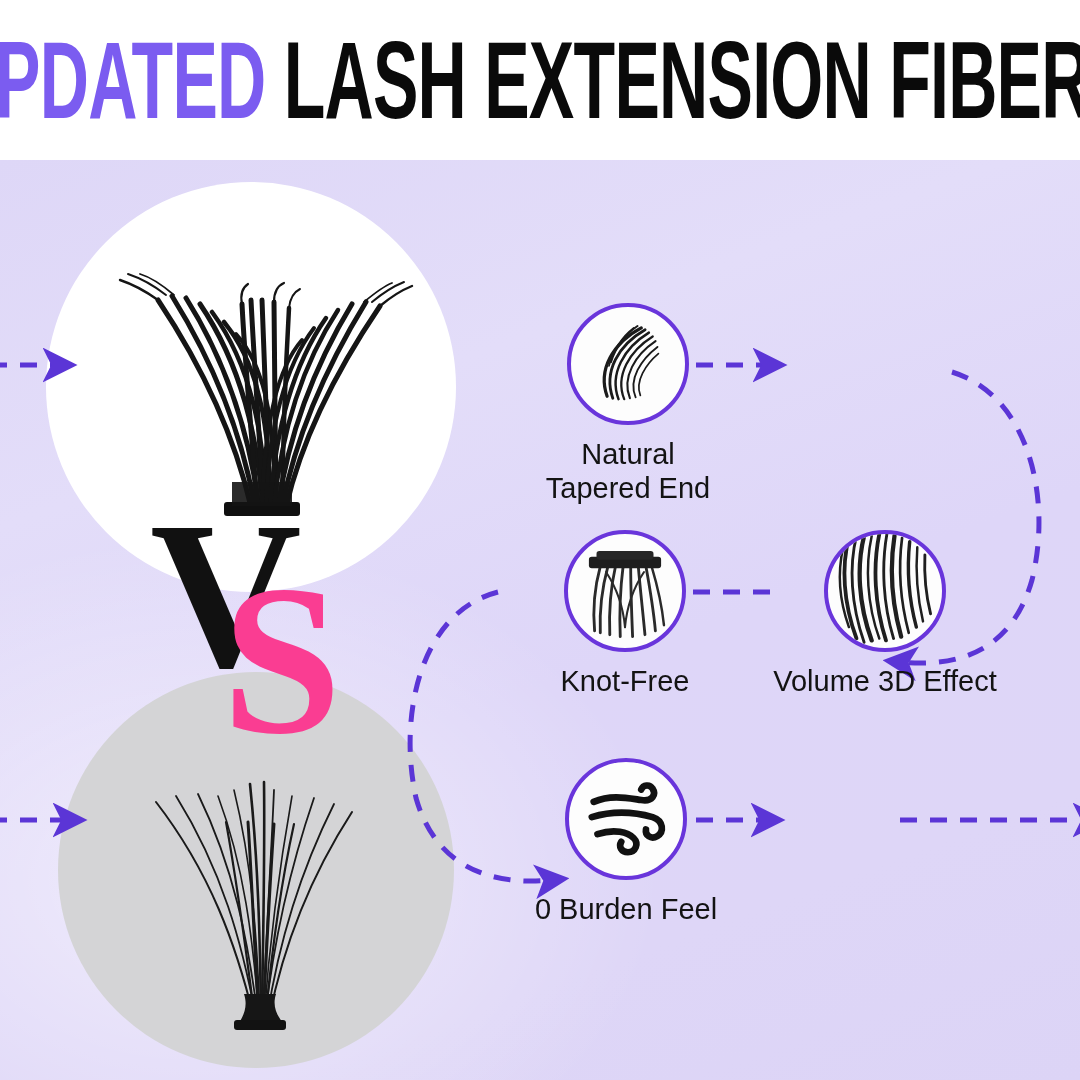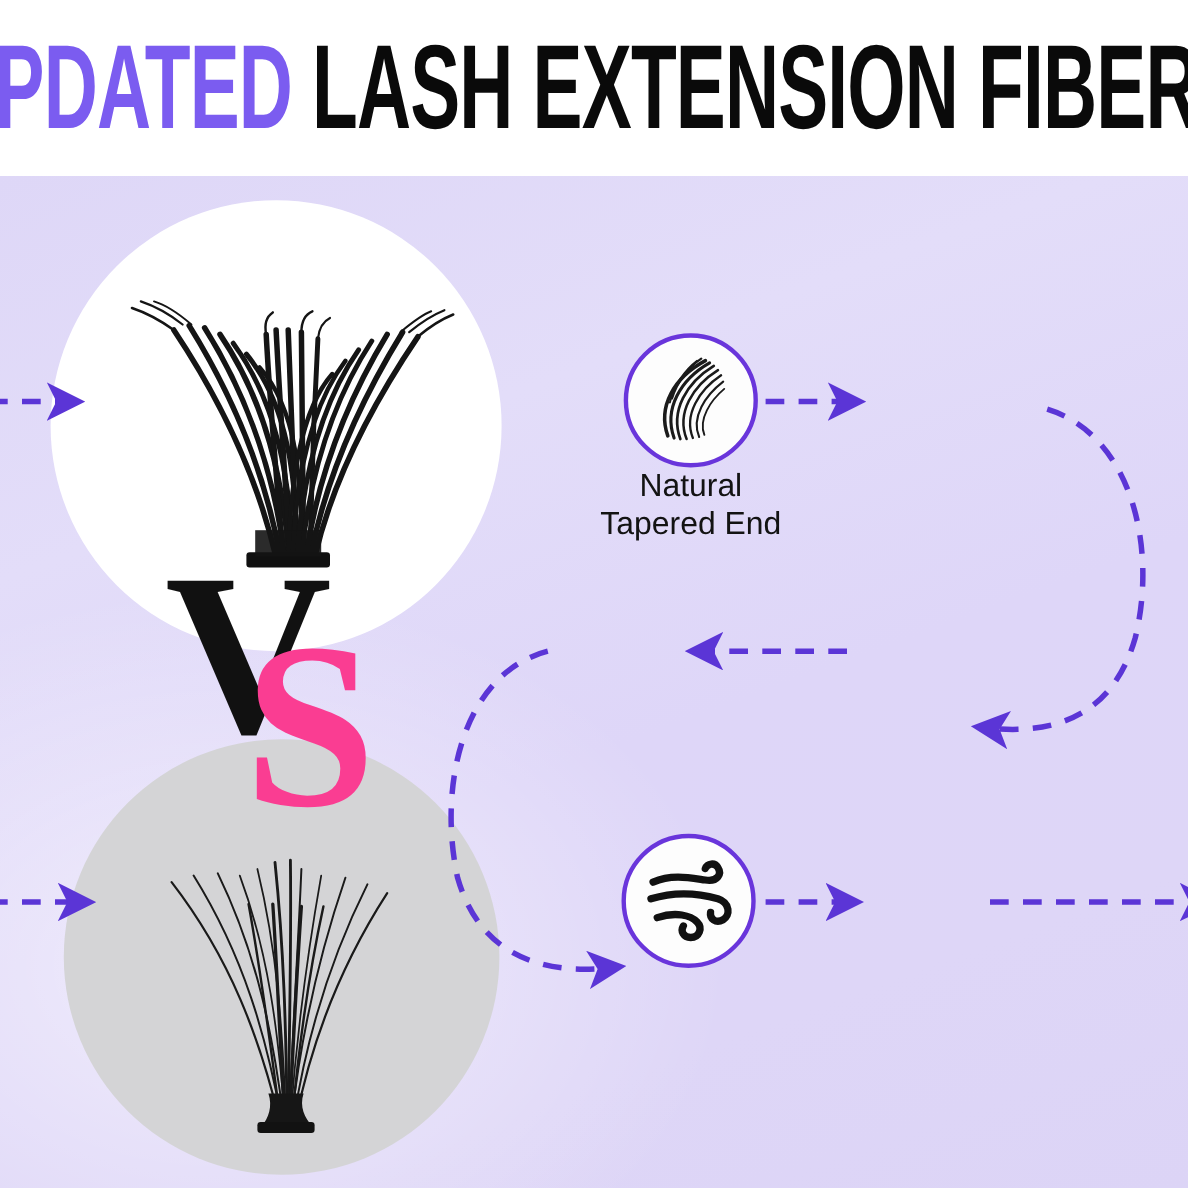--- a/index.html
+++ b/index.html
@@ -80,21 +80,21 @@
     display:flex;flex-direction:column;align-items:center;
     z-index:20;
   }
   .f-circle{
     width:122px;height:122px;border-radius:50%;
     background:#fdfdfd;border:4px solid #6935db;
     display:flex;align-items:center;justify-content:center;
     overflow:hidden;box-sizing:border-box;
   }
   .f-label{
-    margin-top:0;text-align:center;
+    margin-top:12px;text-align:center;
     font-family:"Liberation Sans", sans-serif;
     font-size:29px;line-height:1.18;color:#131313;
     white-space:pre-line;
   }
   .f-icon{width:100%;height:100%;display:block;}
 
   
   .feat-0{left:508px;top:143px;}
   .feat-1{left:768px;top:143px;}
   .feat-2{left:505px;top:370px;}
@@ -238,29 +238,72 @@
             <path d="M70 20 C 58 28 47 42 42 58" stroke-width="2.2"></path>
             <path d="M66 22 C 54 31 44 46 40 62" stroke-width="1.8"></path>
           </g>
         </svg>
       </div>
       <div class="f-label">Natural
 Tapered End</div>
     </div>
 
 
-
+    <div class="feature feat-2">
+      <div class="f-circle">
+        <svg class="f-icon" viewBox="0 0 120 120">
+          <g stroke="#2a2a2a" fill="none" stroke-linecap="round">
+            <path d="M34 34 C 28 56 26 80 28 102" stroke-width="3"></path>
+            <path d="M42 34 C 36 56 33 80 34 104" stroke-width="3"></path>
+            <path d="M50 34 C 45 56 43 82 44 106" stroke-width="3"></path>
+            <path d="M58 34 C 55 58 54 84 55 108" stroke-width="3"></path>
+            <path d="M66 34 C 66 58 67 84 68 108" stroke-width="3"></path>
+            <path d="M74 34 C 76 58 79 84 81 106" stroke-width="3"></path>
+            <path d="M82 34 C 86 56 90 80 92 102" stroke-width="3"></path>
+            <path d="M88 34 C 94 54 99 76 101 96" stroke-width="2.6"></path>
+            <path d="M40 40 C 52 58 58 76 60 98" stroke-width="2.2"></path>
+            <path d="M80 40 C 68 58 62 76 60 98" stroke-width="2.2"></path>
+          </g>
+          <rect x="22" y="24" width="76" height="12" rx="3" fill="#1e1e1e"></rect>
+          <rect x="30" y="18" width="60" height="9" rx="3" fill="#262626"></rect>
+        </svg>
+      </div>
+      <div class="f-label">Knot-Free</div>
+    </div>
+
+    <div class="feature feat-3">
+      <div class="f-circle">
+        <svg class="f-icon" viewBox="0 0 120 120">
+          <g stroke="#1f1f1f" fill="none" stroke-linecap="round">
+            <path d="M22 4 C 14 34 16 72 30 110" stroke-width="4"></path>
+            <path d="M30 2 C 22 34 24 74 38 114" stroke-width="3"></path>
+            <path d="M38 2 C 30 34 32 74 46 112" stroke-width="4.5"></path>
+            <path d="M46 2 C 39 34 41 74 54 110" stroke-width="2.6"></path>
+            <path d="M54 0 C 47 34 49 74 61 112" stroke-width="4"></path>
+            <path d="M62 0 C 56 34 58 74 69 110" stroke-width="3"></path>
+            <path d="M70 2 C 65 34 67 72 77 108" stroke-width="4.5"></path>
+            <path d="M78 4 C 74 34 76 70 85 104" stroke-width="2.8"></path>
+            <path d="M86 8 C 83 36 85 68 93 98" stroke-width="3.6"></path>
+            <path d="M94 14 C 92 40 94 66 100 92" stroke-width="2.6"></path>
+            <path d="M102 22 C 101 44 103 64 108 84" stroke-width="3"></path>
+            <path d="M16 14 C 10 40 12 70 22 98" stroke-width="2.6"></path>
+          </g>
+        </svg>
+      </div>
+      <div class="f-label">Volume 3D Effect</div>
+    </div>
 
     <div class="feature feat-4">
       <div class="f-circle">
         <svg class="f-icon" viewBox="0 0 120 120">
           <g stroke="#111111" stroke-width="7" fill="none" stroke-linecap="round" stroke-linejoin="round">
             <path d="M26 42 C 44 34 62 38 76 40 C 88 42 92 34 88 28 C 85 23 78 24 76 29"></path>
             <path d="M24 58 C 50 50 74 54 88 58 C 100 62 100 74 93 78 C 86 82 80 77 81 71"></path>
             <path d="M30 76 C 48 70 62 74 68 80 C 74 86 70 95 62 95 C 55 95 52 89 55 84"></path>
           </g>
         </svg>
       </div>
+      <div class="f-label">0 Burden Feel</div>
     </div>
 
 
   </div>
 </div>
 
 </body></html>

